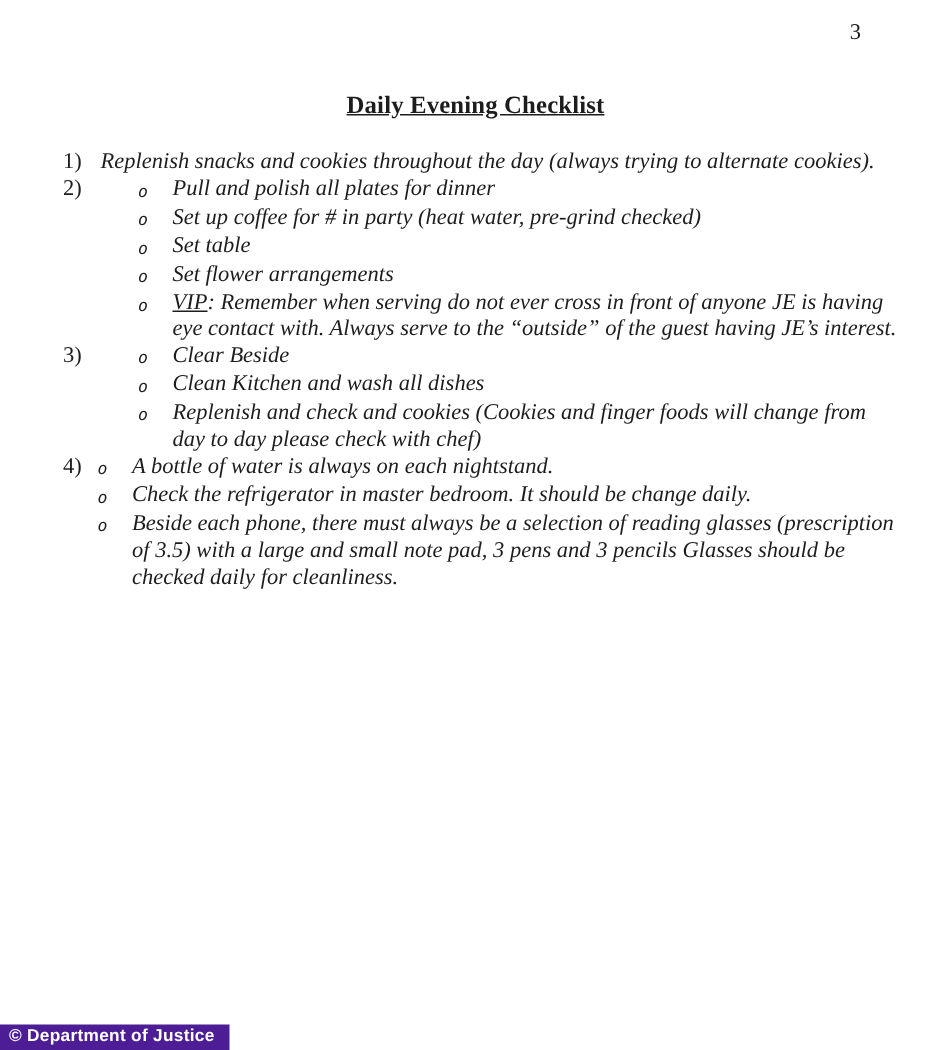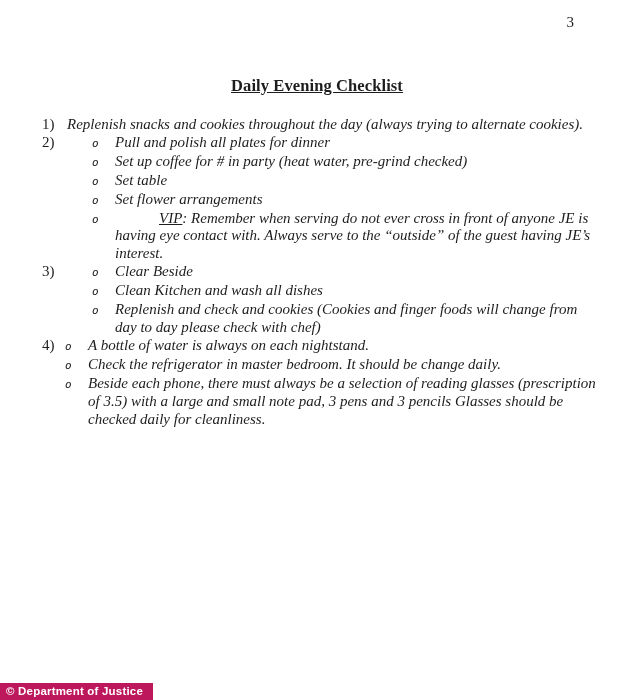--- a/index.html
+++ b/index.html
@@ -14,21 +14,21 @@
     box-sizing: border-box;
   }
   .page-number {
     position: absolute;
     top: 13px;
     right: 60px;
     font-size: 15px;
     line-height: 18px;
   }
   .title {
-    margin: 16px;
+    margin: 0;
     padding-top: 60px;
     text-align: center;
     font-size: 16.5px;
     font-weight: bold;
     text-decoration: underline;
     letter-spacing: 0.1px;
   }
   .list {
     margin: 20px 36px 0 42px;
     font-size: 15px;
@@ -41,26 +41,26 @@
   .subitem .bullet {
     flex: 0 0 23px;
     margin-left: 25px;
     font-family: "DejaVu Sans Mono", monospace;
     font-size: 11px;
     line-height: 17.9px;
     padding-top: 1px;
   }
   .sublist.tight .subitem .bullet { margin-left: -2px; }
   .subitem .subtext { flex: 1; min-width: 0; }
-  .u { text-decoration: underline; margin-left: 44px; }
+  .u { text-decoration: underline; }
   .watermark {
     position: absolute;
     left: 0;
     bottom: 0;
-    background: #be185d;
+    background: #4c1d95;
     color: #ffffff;
     font-family: "Liberation Sans", sans-serif;
     font-size: 11.5px;
     font-weight: bold;
     line-height: 12px;
     padding: 2px 10px 3px 6px;
     letter-spacing: 0.2px;
   }
 </style>
 </head>

